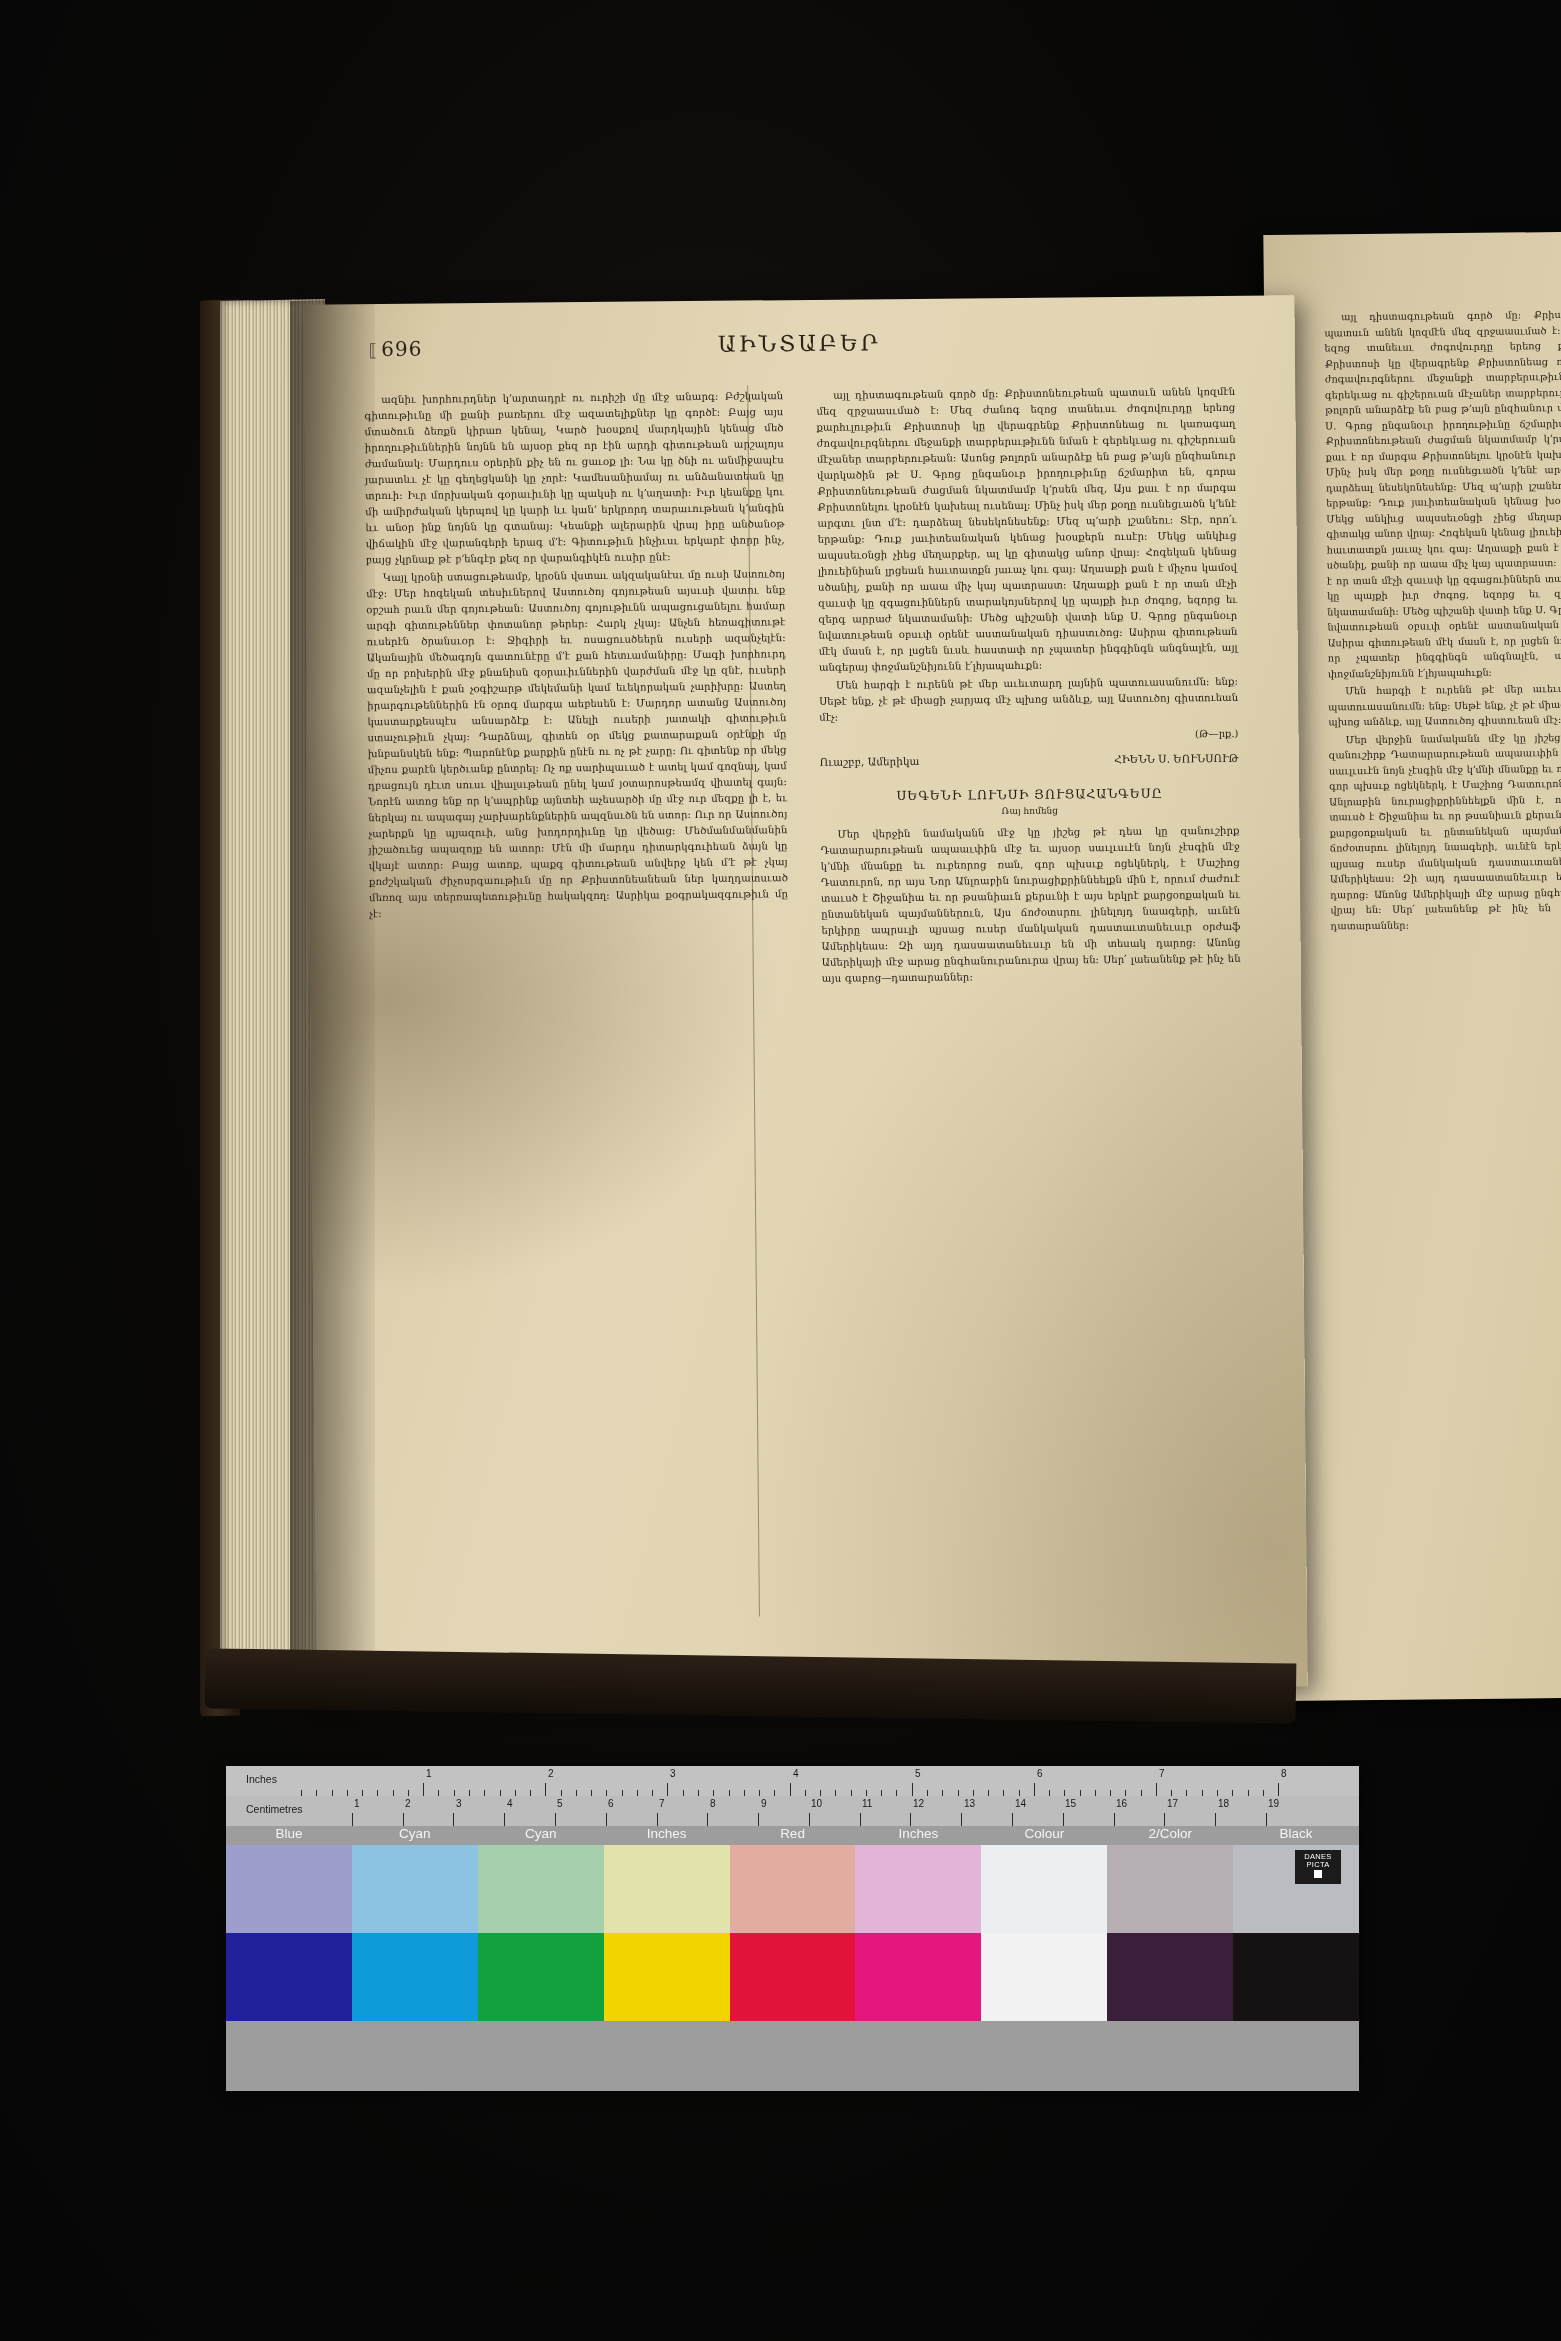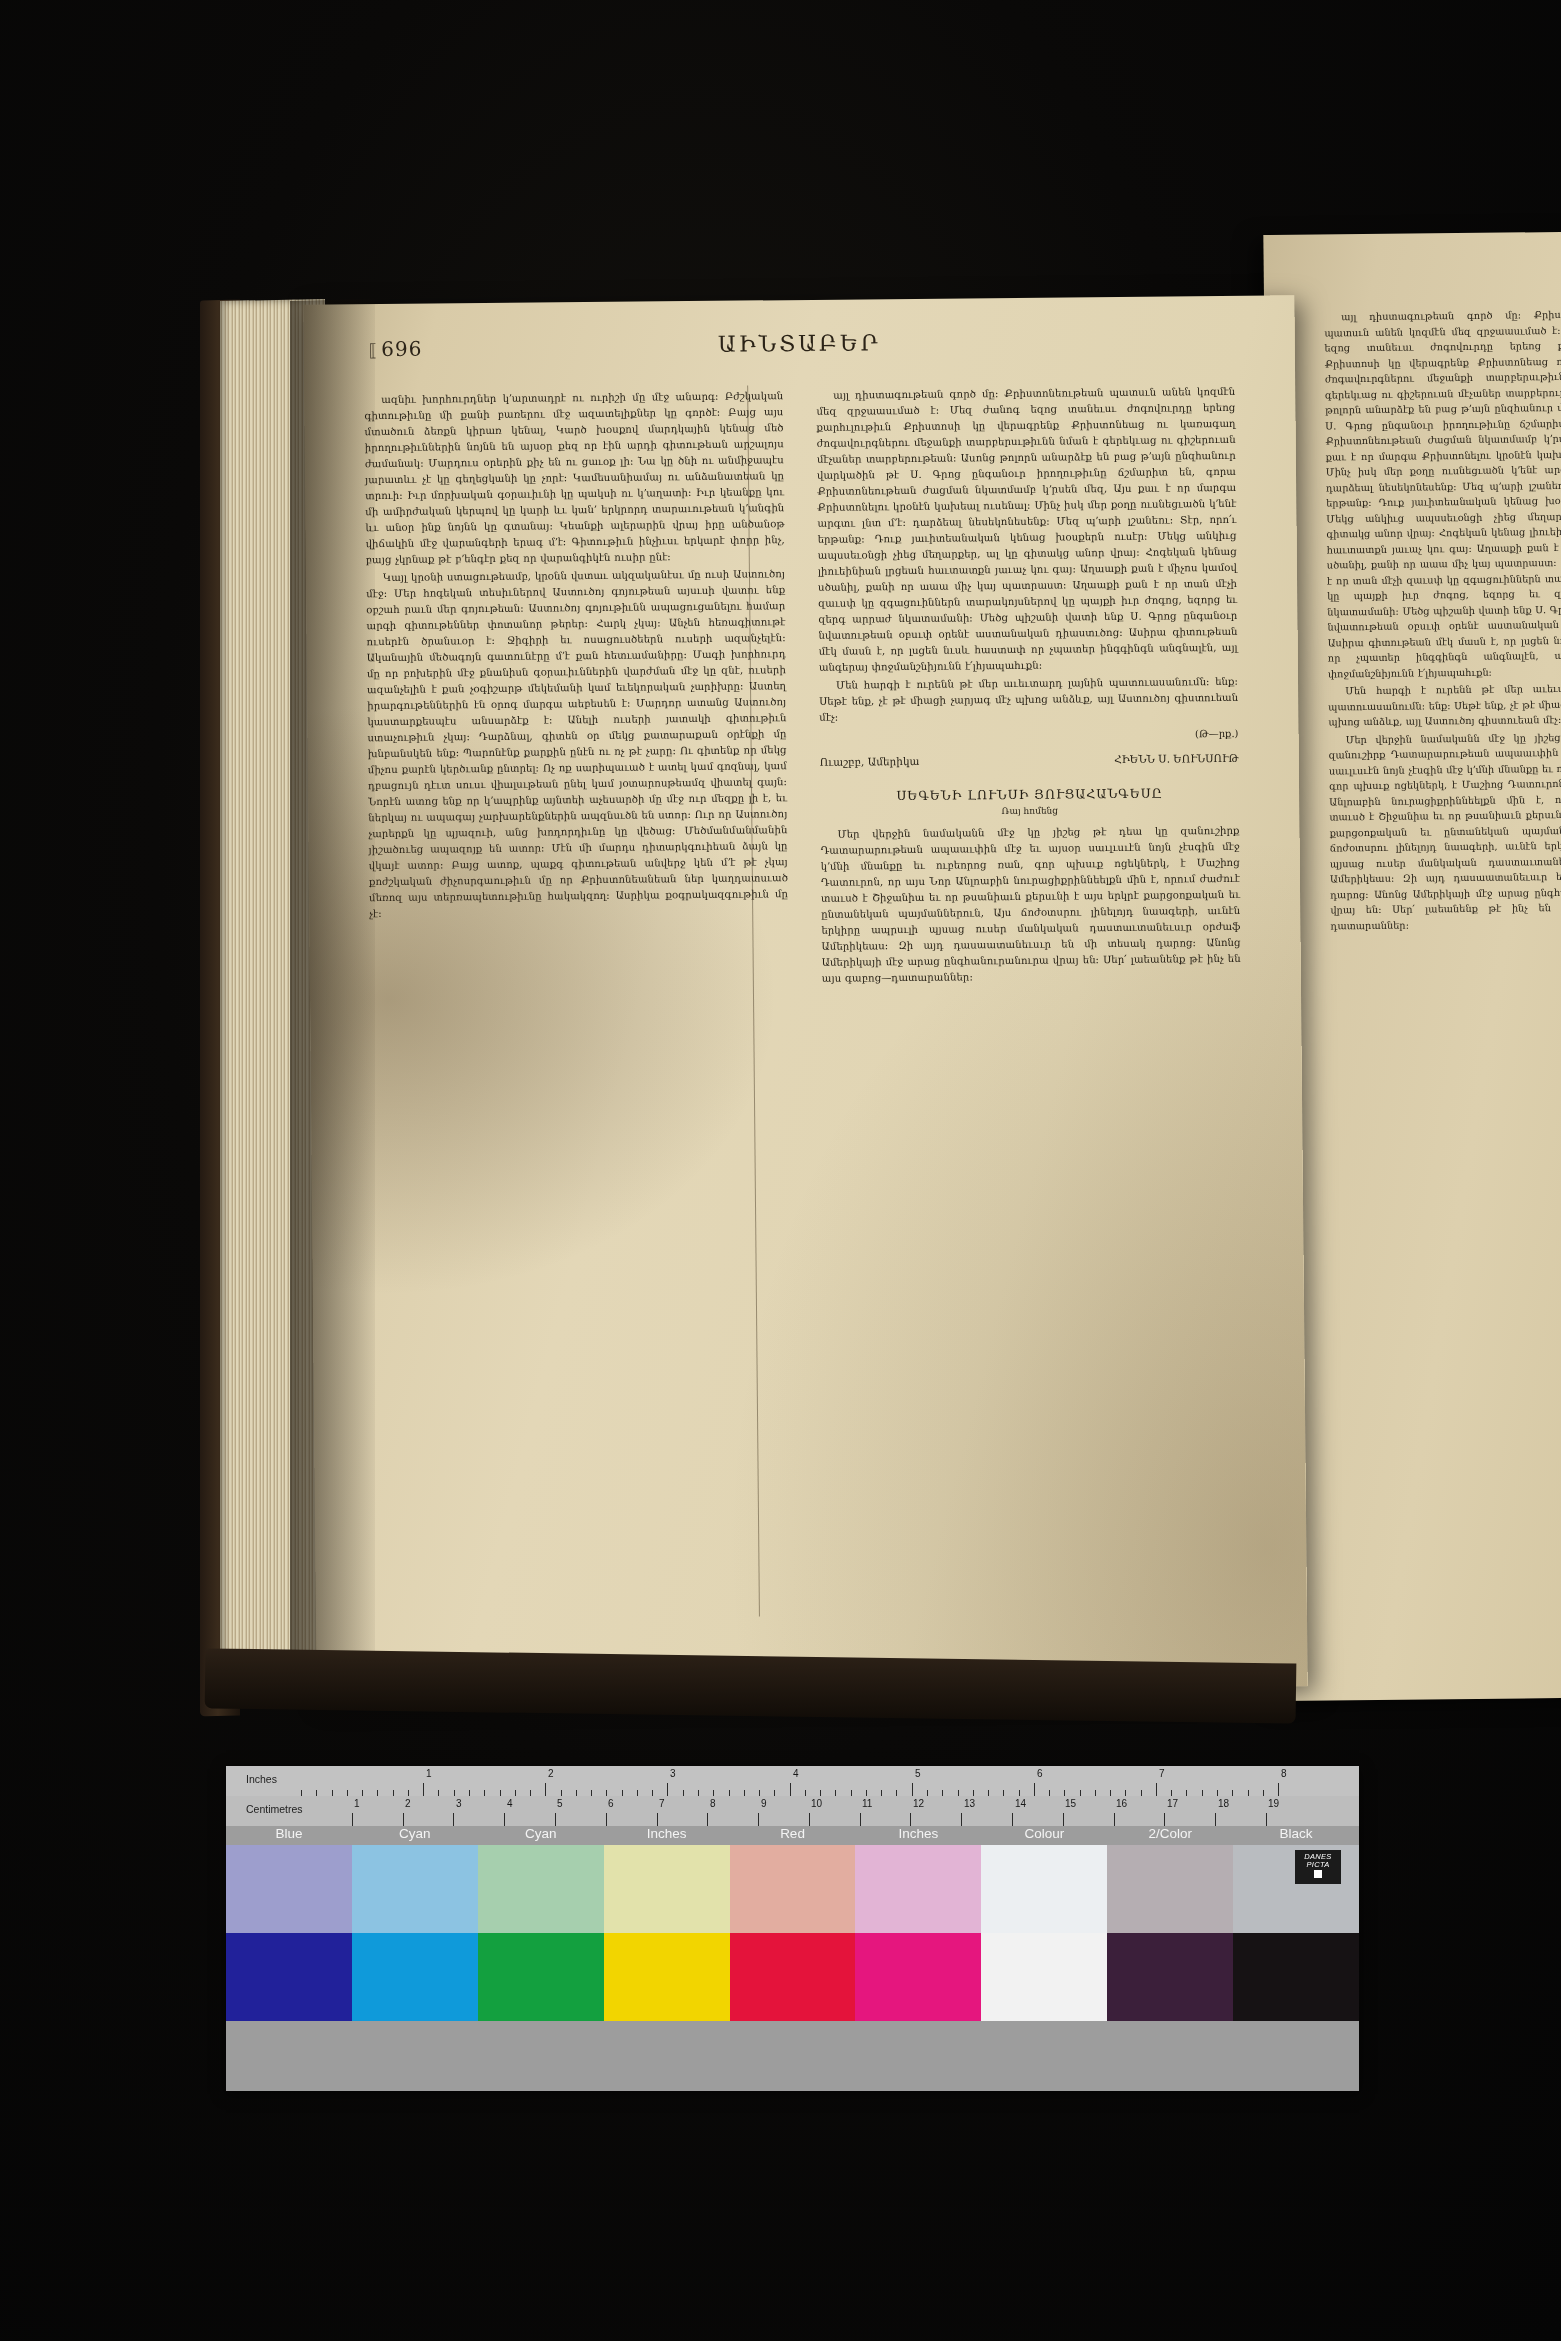--- a/index.html
+++ b/index.html
@@ -306,21 +306,20 @@
     height: 34px;
     background: #1b1b1b;
     color: #ffffff;
     font-family: "Liberation Sans", sans-serif;
     font-size: 7.5px;
     line-height: 7.5px;
     text-align: center;
     padding-top: 3px;
     box-sizing: border-box;
     letter-spacing: 0.3px;
-    font-style: italic;
   }
   .brand-badge .sq {
     display: block;
     width: 8px;
     height: 8px;
     background: #ffffff;
     margin: 2px auto 0 auto;
   }
 </style>
 </head>

